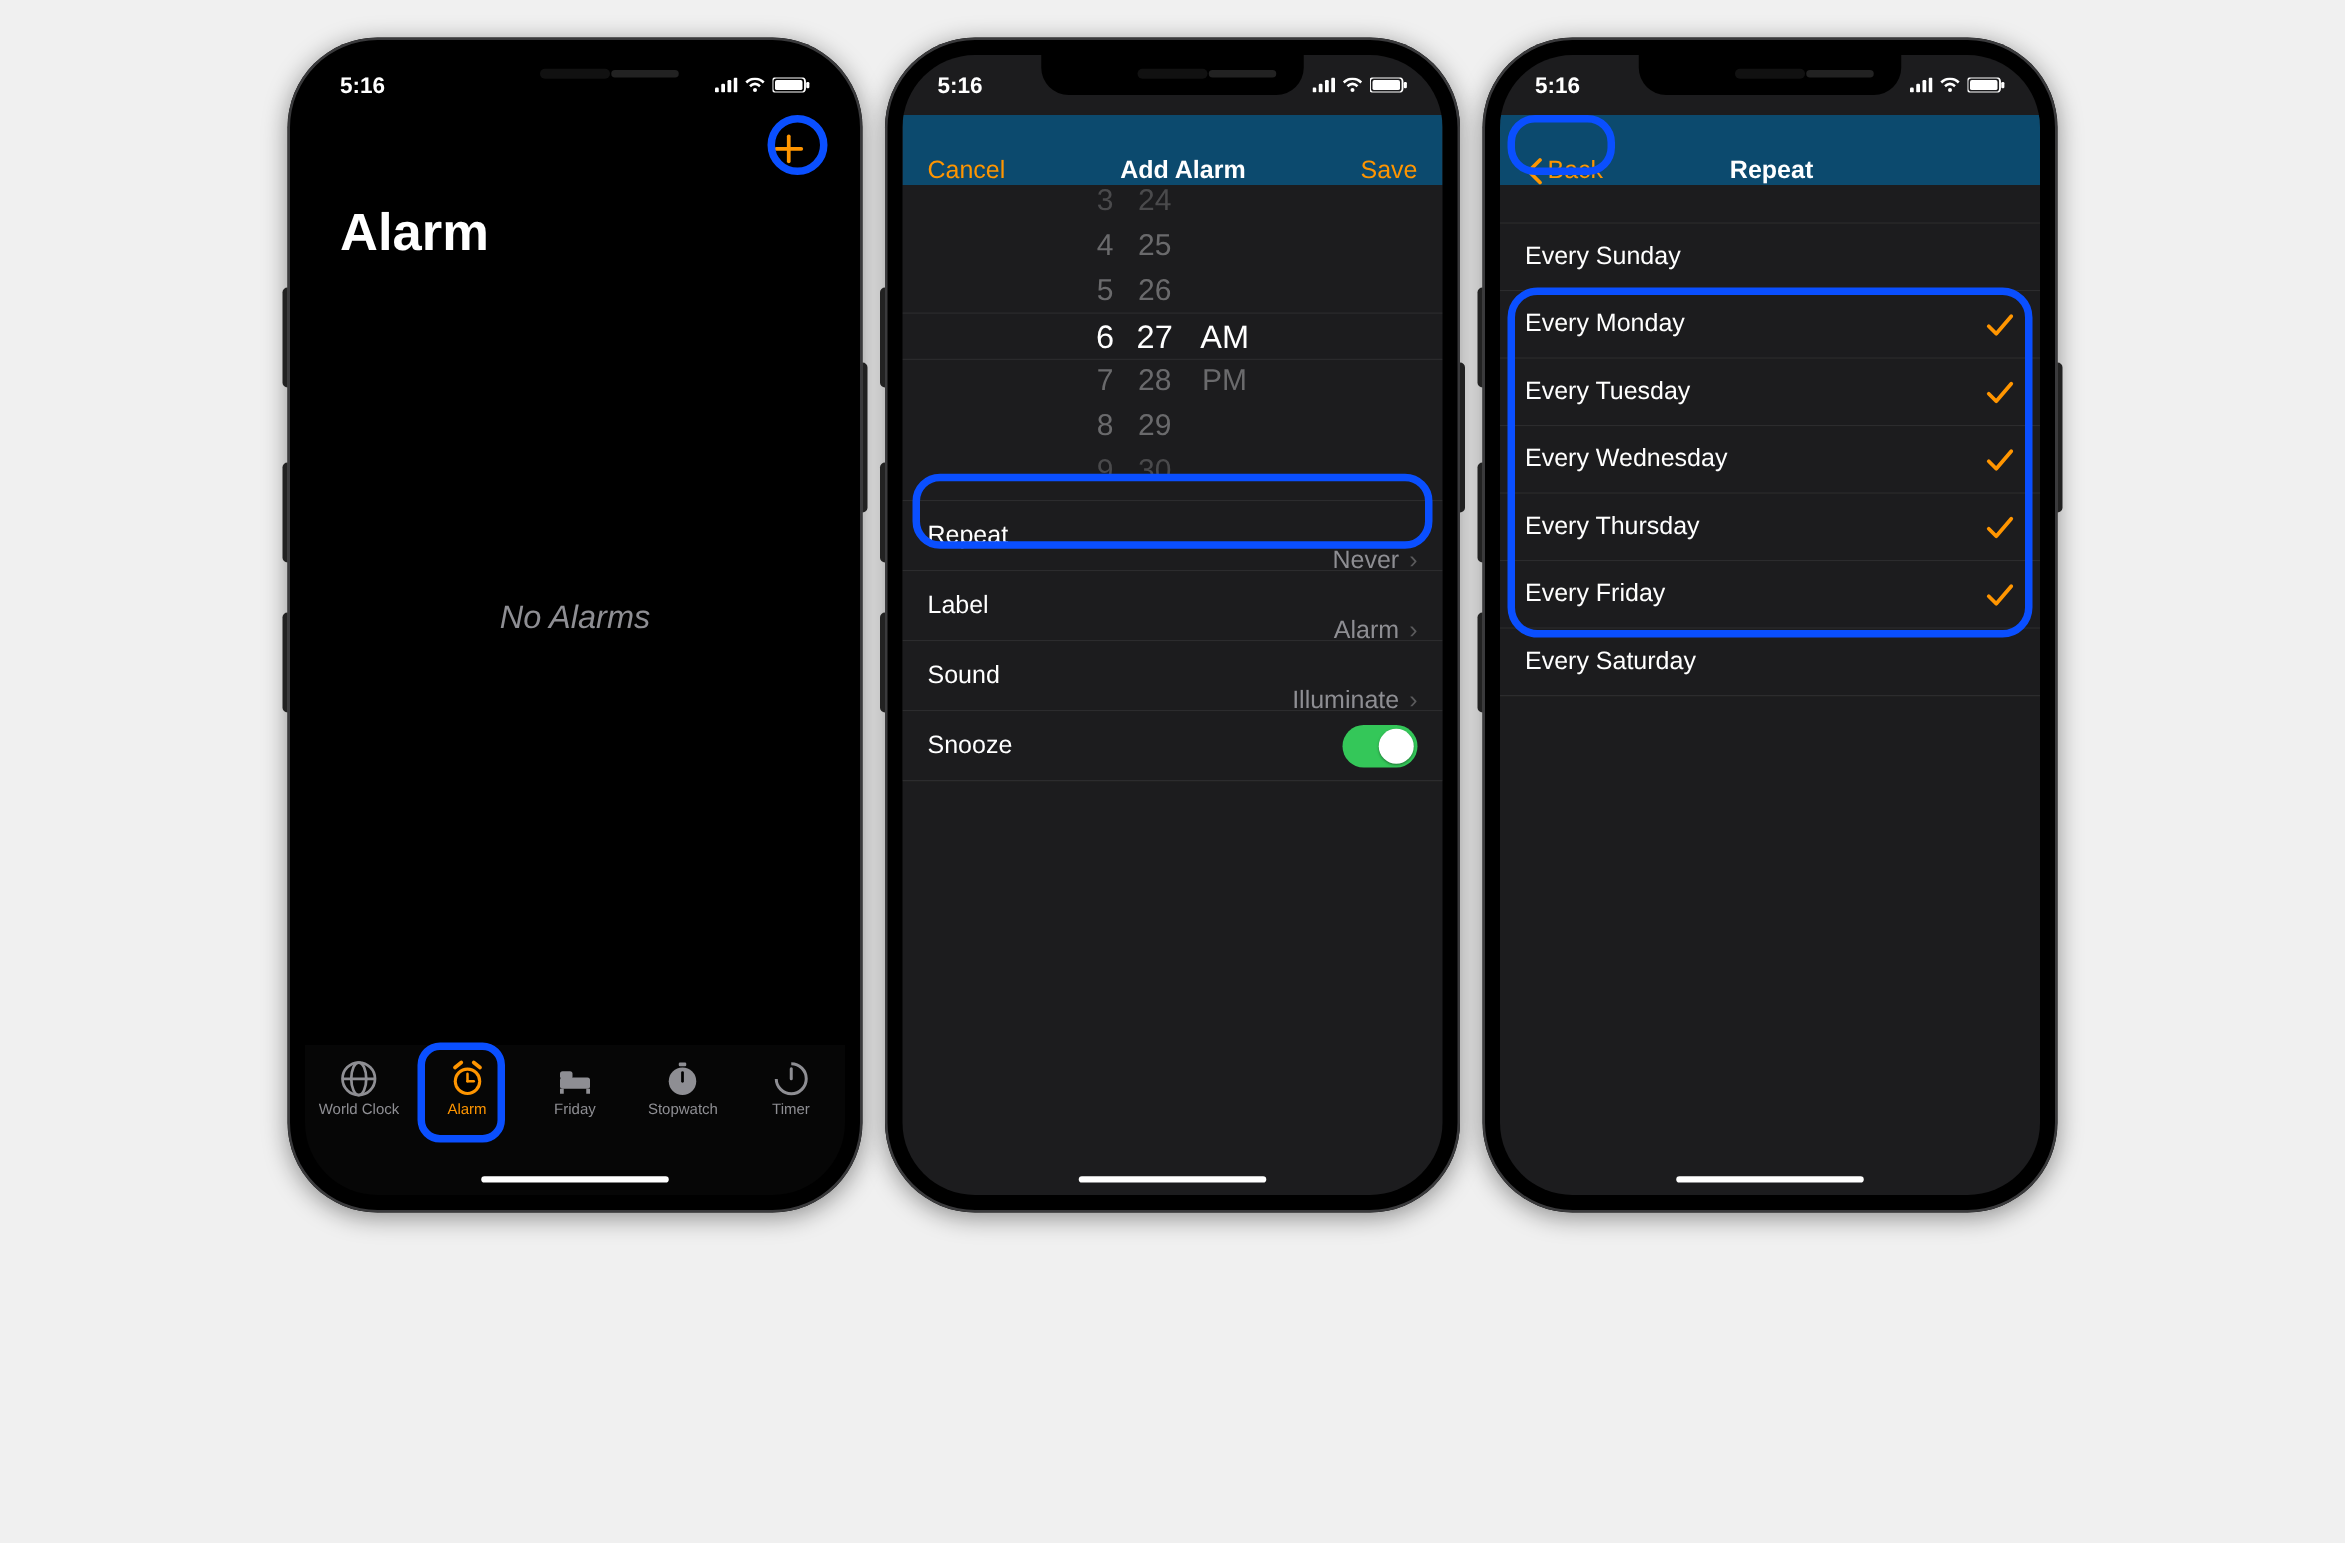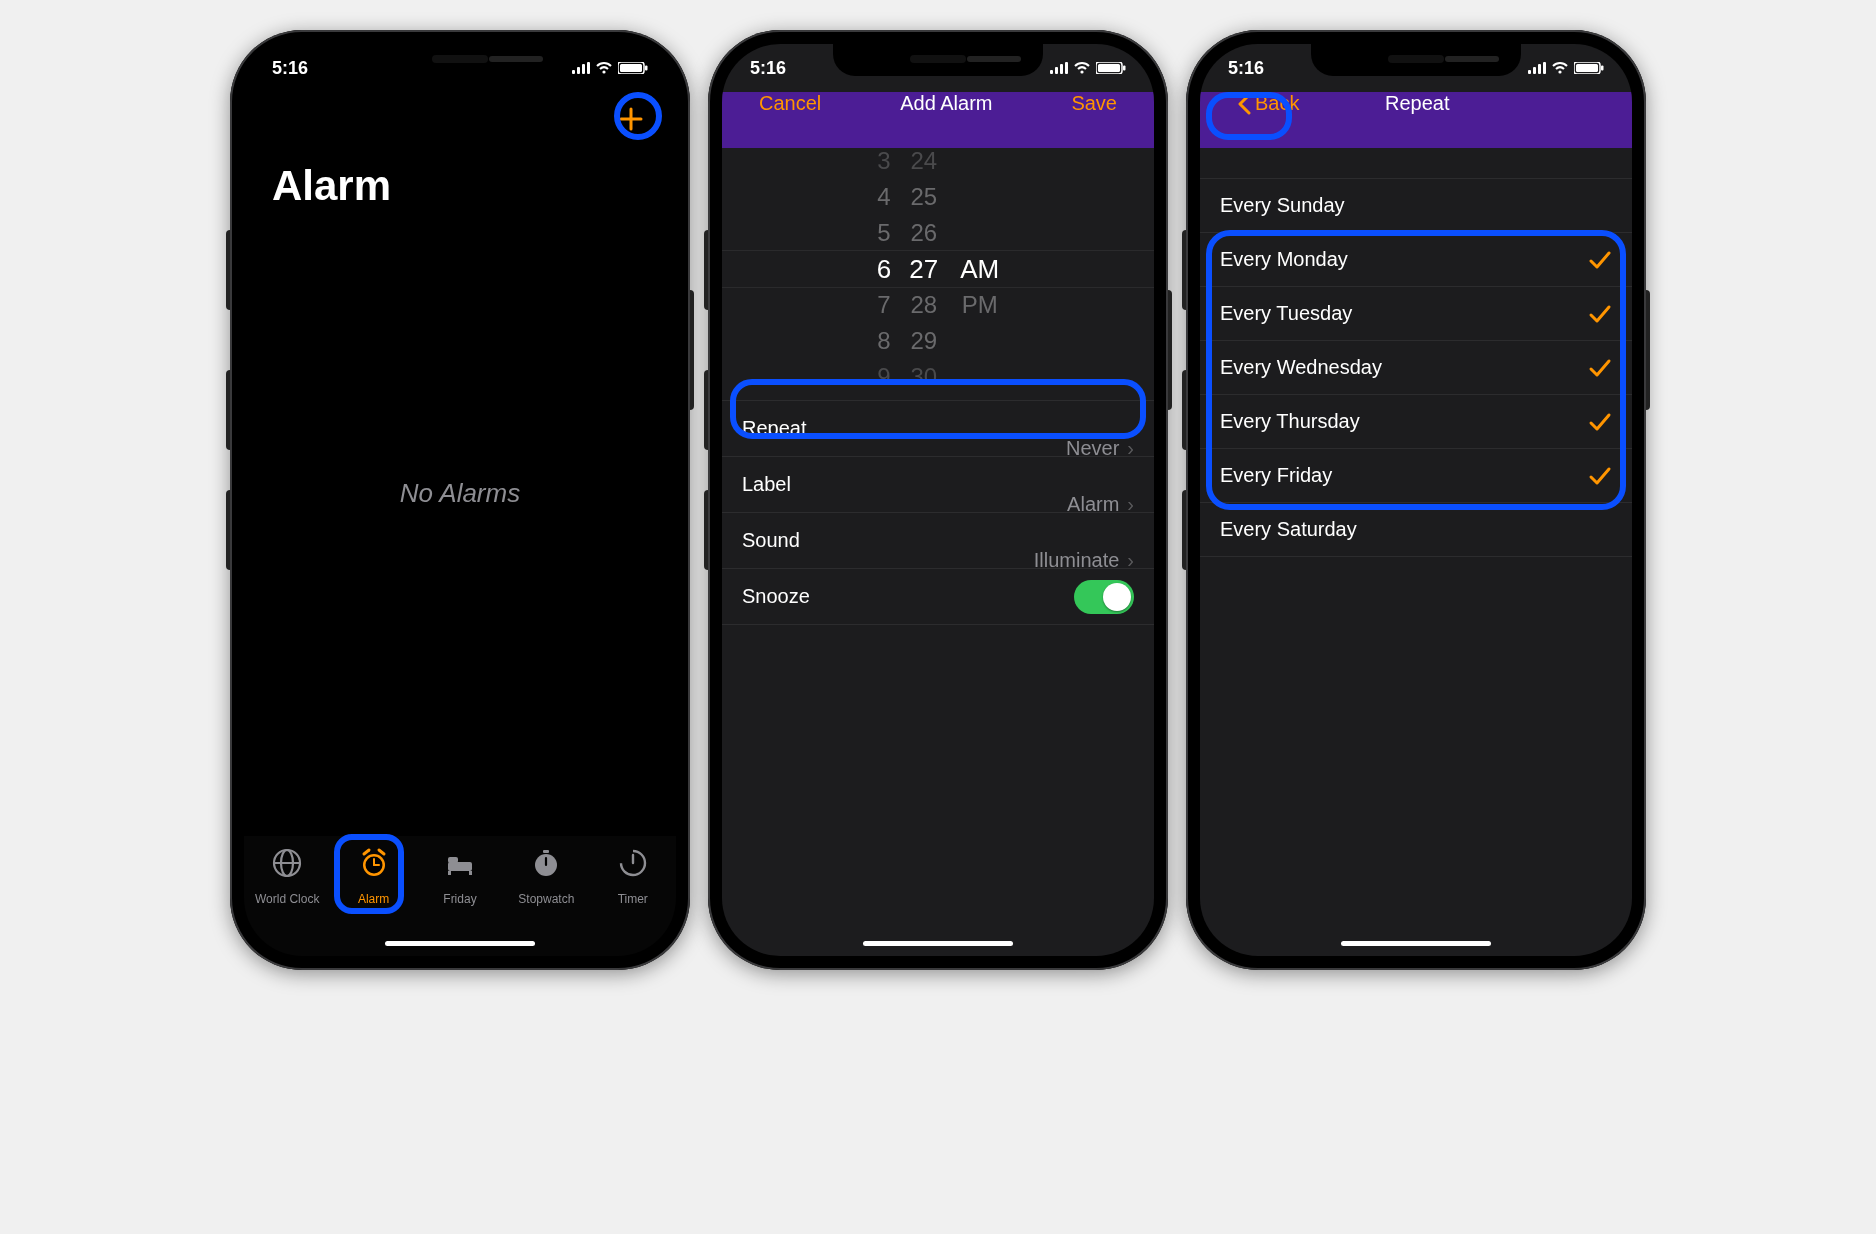--- a/index.html
+++ b/index.html
@@ -43,29 +43,29 @@
   
   .hl{position:absolute;border:6px solid var(--highlight);border-radius:999px;z-index:40;pointer-events:none;}
   .hl-pill{position:absolute;border:6px solid var(--highlight);border-radius:22px;z-index:40;pointer-events:none;}
 
   
   .s1-top{display:flex;justify-content:flex-end;padding:10px 28px 0;}
   .plus-btn{width:34px;height:34px;display:flex;align-items:center;justify-content:center;}
   .s1-title{font-size:42px;font-weight:700;color:#fff;padding:26px 28px 0;}
   .no-alarms{position:absolute;top:50%;left:0;right:0;text-align:center;transform:translateY(-70%);color:var(--muted);font-size:26px;font-style:italic;}
   .tabbar{position:absolute;bottom:0;left:0;right:0;height:120px;background:#060606;display:flex;justify-content:space-around;align-items:flex-start;padding-top:10px;}
-  .tab{display:flex;flex-direction:column;align-items:center;gap:12px;width:80px;}
+  .tab{display:flex;flex-direction:column;align-items:center;gap:0;width:80px;}
   .tab svg{display:block;}
   .tab-label{font-size:12px;color:var(--muted);}
   .tab.active .tab-label{color:var(--accent);}
 
   
-  .navbar{display:flex;align-items:flex-start;justify-content:space-between;height:56px;padding:0 37px;background:#4c1d95;}
+  .navbar{display:flex;align-items:flex-end;justify-content:space-between;height:56px;padding:0 20px;background:#0c4a6e;}
   .nav-btn{color:var(--accent);font-size:20px;}
-  .nav-title{color:#fff;font-size:20px;font-weight:400;}
+  .nav-title{color:#fff;font-size:20px;font-weight:700;}
   .nav-back{display:flex;align-items:center;gap:4px;color:var(--accent);font-size:20px;}
   .nav-back svg{display:block;}
 
   .picker{height:230px;position:relative;display:flex;justify-content:center;align-items:center;gap:18px;margin-top:6px;}
   .picker-col{display:flex;flex-direction:column;align-items:center;font-variant-numeric:tabular-nums;}
   .picker-col .row{height:36px;line-height:36px;font-size:24px;color:#4a4a4c;}
   .picker-col .row.near{color:#6a6a6c;}
   .picker-col .row.sel{color:#fff;font-size:26px;}
   .picker-bars{position:absolute;left:0;right:0;top:50%;transform:translateY(-50%);height:38px;border-top:1px solid #2a2a2c;border-bottom:1px solid #2a2a2c;pointer-events:none;}
 

